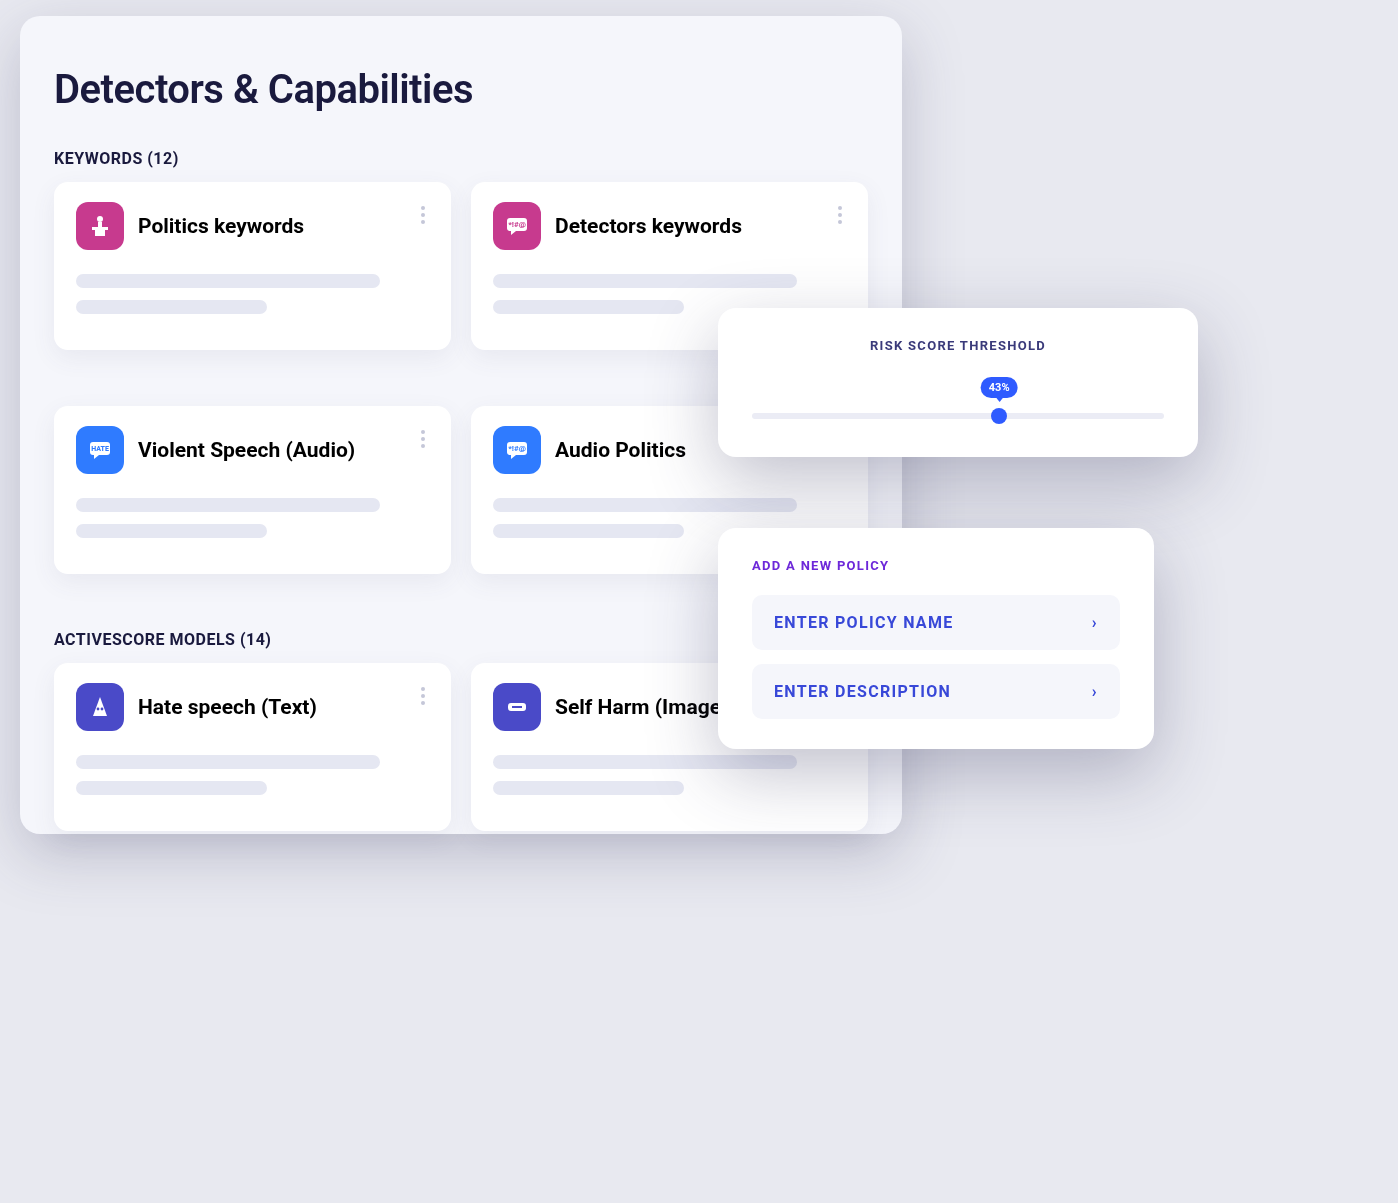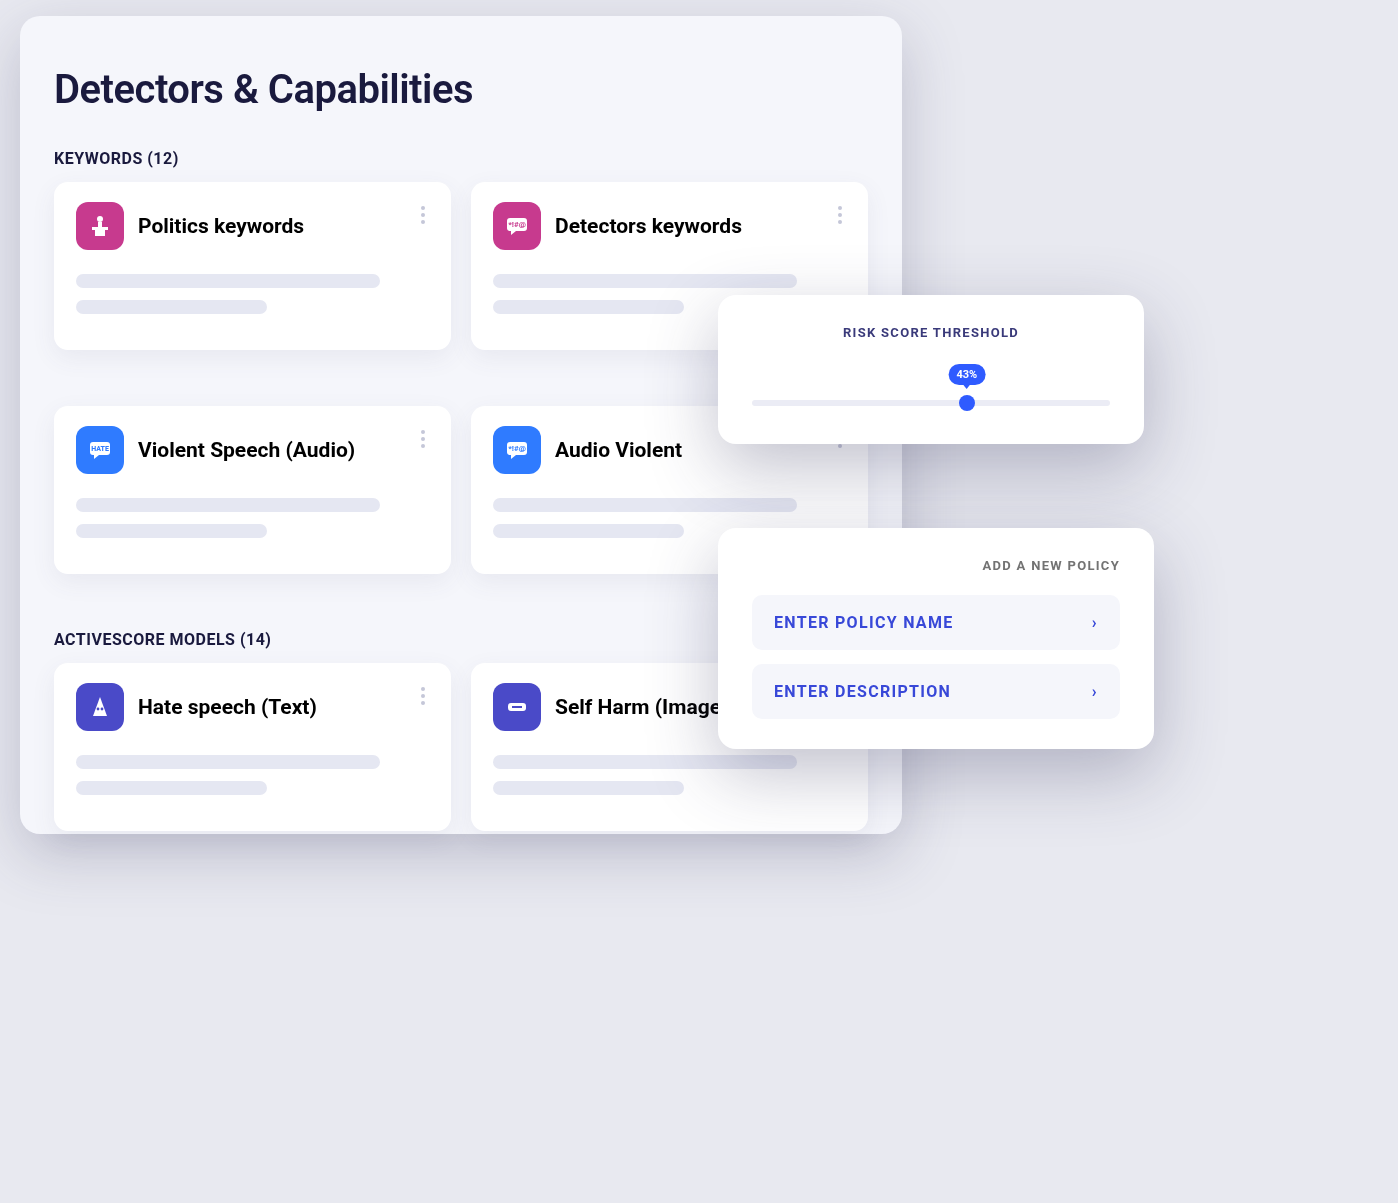--- a/index.html
+++ b/index.html
@@ -14,29 +14,29 @@
 .icon-pink{background:#c73a8e}
 .icon-blue{background:#2f7bff}
 .icon-indigo{background:#4a4ac8}
 .card-title{font-size:21px;font-weight:700;color:#000000}
 .kebab{position:absolute;top:20px;right:18px;width:20px;height:26px;display:flex;flex-direction:column;align-items:center;justify-content:center;gap:3px;cursor:pointer}
 .kebab span{width:4px;height:4px;background:#c5c7d8;border-radius:50%}
 .placeholder-line{height:14px;background:#e5e7f2;border-radius:8px;margin-bottom:12px}
 .pl-long{width:86%}
 .pl-short{width:54%}
 .float-card{position:absolute;background:#fff;border-radius:18px;box-shadow:0 24px 70px rgba(50,50,90,0.3);padding:30px 34px}
-.risk-card{left:718px;top:295px;width:426px}
+.risk-card{left:718px;top:308px;width:480px}
 .risk-title{font-size:13px;font-weight:700;letter-spacing:1.3px;text-align:center;color:#3a3a7a;margin-bottom:30px}
 .slider-wrap{position:relative;height:44px}
 .slider-track{position:absolute;top:30px;left:0;right:0;height:6px;background:#ebecf5;border-radius:3px}
 .slider-thumb{position:absolute;top:25px;width:16px;height:16px;background:#2f5bff;border-radius:50%;transform:translateX(-50%)}
 .slider-badge{position:absolute;top:-6px;transform:translateX(-50%);background:#2f5bff;color:#fff;font-size:11px;font-weight:700;padding:4px 8px;border-radius:12px}
 .slider-badge::after{content:'';position:absolute;bottom:-4px;left:50%;transform:translateX(-50%);width:0;height:0;border-left:4px solid transparent;border-right:4px solid transparent;border-top:5px solid #2f5bff}
 .policy-card{left:718px;top:528px;width:436px}
-.policy-title{font-size:13px;font-weight:700;letter-spacing:1.3px;text-align:right;color:#737373;margin-bottom:22px}
+.policy-title{font-size:13px;font-weight:700;letter-spacing:1.3px;text-align:left;color:#6d28d9;margin-bottom:22px}
 .policy-field{background:#f5f6fb;border-radius:10px;padding:18px 22px;font-size:16px;font-weight:700;letter-spacing:1.3px;color:#3848d8;display:flex;align-items:flex-start;justify-content:space-between;margin-bottom:14px;cursor:pointer}
 .policy-field:last-child{margin-bottom:0}
 .chev{font-size:16px;color:#3848d8}
 svg{display:block}
 </style>
 </head>
 <body>
 
 <div class="main-panel">
   <h1 class="page-title">Detectors &amp; Capabilities</h1>
@@ -111,21 +111,21 @@
           <span></span>
         </div>
       <div class="card-header">
         <div class="icon-box icon-blue">
           <svg width="26" height="26" viewBox="0 0 26 26">
               <rect x="3" y="5" width="20" height="13" rx="3" fill="#fff"></rect>
               <path d="M7 18 L7 22 L12 18 Z" fill="#fff"></path>
               <text x="13" y="14" font-size="8" font-weight="700" fill="#2f7bff" text-anchor="middle">*!#@</text>
             </svg>
         </div>
-        <div class="card-title">Audio Violent</div>
+        <div class="card-title">Audio Politics</div>
       </div>
       <div class="placeholder-line pl-long"></div>
       <div class="placeholder-line pl-short"></div>
     </div>
   </div>
 
   <div class="section-header">ACTIVESCORE MODELS (14)</div>
   <div class="card-row">
     <div class="card">
       <div class="kebab">

